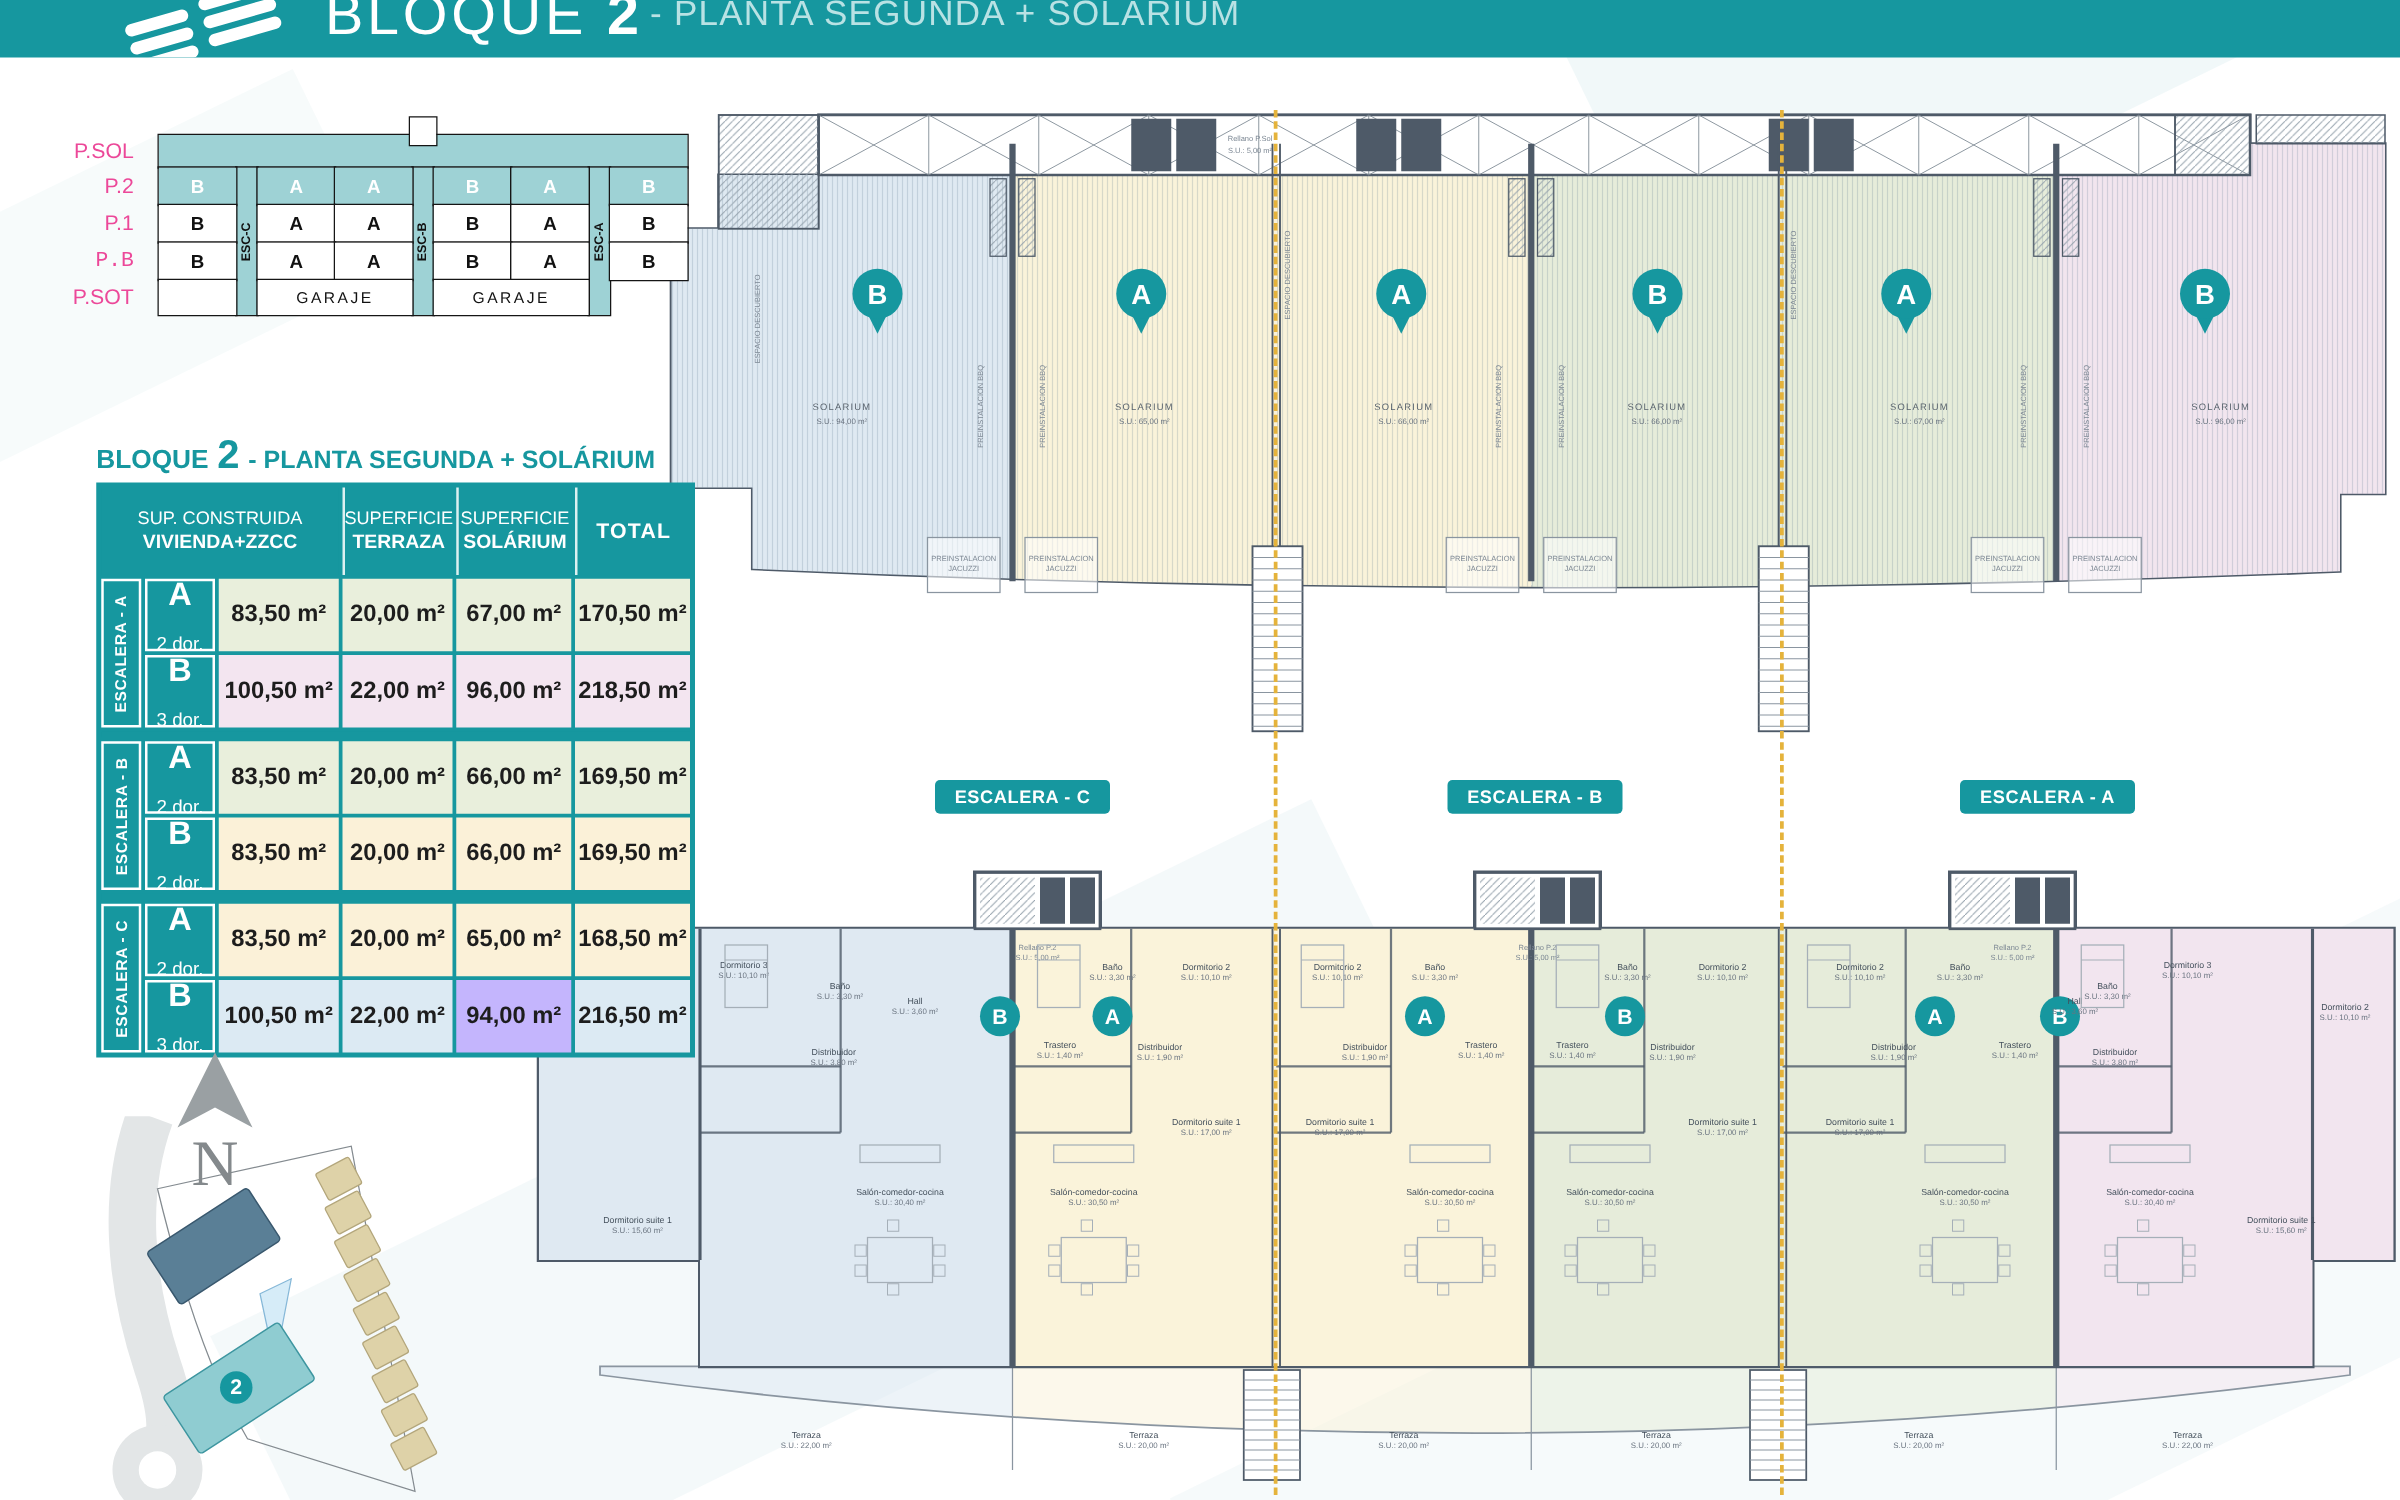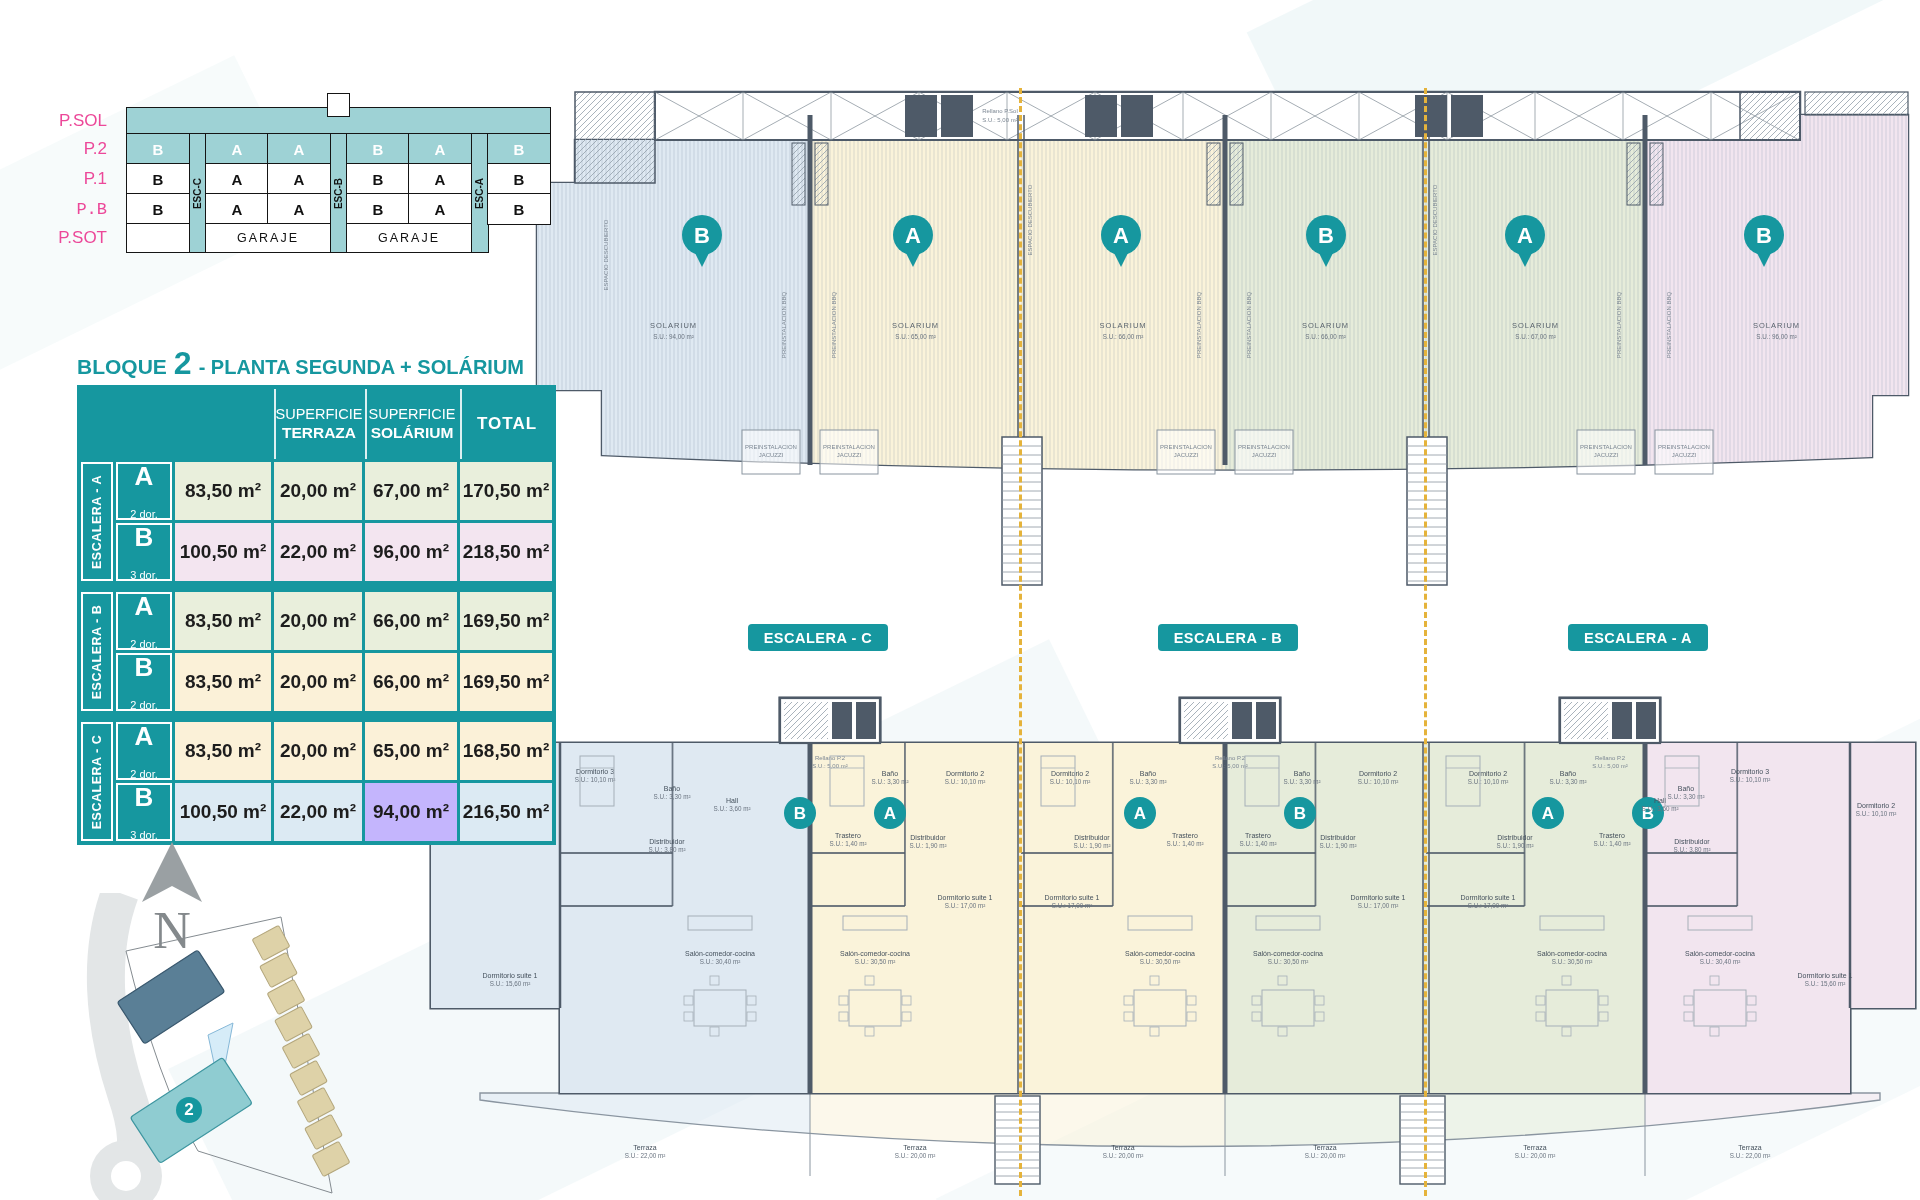--- a/index.html
+++ b/index.html
@@ -41,21 +41,21 @@
     grid-template-rows:70px 58px 58px 5px 58px 58px 5px 58px 58px;}
   .th{background:#16979f;color:#fff;display:flex;flex-direction:column;justify-content:center;align-items:center;text-align:center;line-height:1.25;}
   .th .l1{font-size:14.5px;font-weight:400;}
   .th .l2{font-size:15.5px;font-weight:700;}
   .th-sep{border-left:2px solid rgba(255,255,255,.85);}
   .th .tot{font-size:17px;font-weight:700;letter-spacing:1px;}
   .grp{background:#16979f;border:2px solid #fff;display:flex;align-items:center;justify-content:center;}
   .grp span{transform:rotate(-90deg);white-space:nowrap;color:#fff;font-size:12.5px;font-weight:bold;letter-spacing:.5px;}
   .ucell{background:#16979f;border:2px solid #fff;color:#fff;display:flex;flex-direction:column;align-items:center;justify-content:center;line-height:1;}
   .ucell .ul{font-size:26px;font-weight:bold;}
-  .ucell .ud{font-size:11px;margin-top:20px;}
+  .ucell .ud{font-size:15px;margin-top:20px;}
   .dcell{display:flex;align-items:center;justify-content:center;font-weight:bold;font-size:19px;color:#1d1d1d;}
   .sep{grid-column:1/7;background:#16979f;}
 
   
   .pill{position:absolute;top:624px;width:140px;height:27px;background:#16979f;color:#fff;display:flex;align-items:center;justify-content:center;font-weight:bold;font-size:14.5px;border-radius:4px;z-index:5;letter-spacing:.5px;}
   #pillC{left:748px;} #pillB{left:1158px;} #pillA{left:1568px;}
 
   
   .joint{position:absolute;top:88px;height:1108px;border-left:3px dashed #e5b33b;z-index:4;}
   #joint1{left:1019px;} #joint2{left:1424px;}
@@ -75,20 +75,37 @@
 </style>
 </head>
 <body>
 
 <div id="page">
   <div class="deco" id="deco1"></div>
   <div class="deco" id="deco2"></div>
   <div class="deco" id="deco3"></div>
   <div class="deco" id="deco4"></div>
 
+  <div id="hdr">
+    <svg id="hdrLogo" width="140" height="46" viewBox="0 0 140 46">
+      <g fill="#ffffff" transform="rotate(-16 60 23)">
+        <rect x="2" y="4" width="52" height="10" rx="5"></rect>
+        <rect x="2" y="19" width="52" height="10" rx="5"></rect>
+        <rect x="2" y="34" width="52" height="10" rx="5"></rect>
+        <rect x="64" y="0" width="60" height="10" rx="5"></rect>
+        <rect x="64" y="15" width="60" height="10" rx="5"></rect>
+        <rect x="64" y="30" width="60" height="10" rx="5"></rect>
+      </g>
+    </svg>
+    <div class="hdr-title">
+      <span>BLOQUE</span>
+      <span class="hdr-num">2</span>
+    </div>
+    <div class="hdr-sub">- PLANTA SEGUNDA + SOLARIUM</div>
+  </div>
 
   <div id="stack">
     <div id="stTower"></div>
   <div class="st-label" style="grid-row: 1;">P.SOL</div>
       <div class="st-label" style="grid-row: 2;">P.2</div>
       <div class="st-label" style="grid-row: 3;">P.1</div>
       <div class="st-label" style="grid-row: 4; font-family: Liberation Mono, monospace;">P.B</div>
       <div class="st-label" style="grid-row: 5;">P.SOT</div>
       <div class="st-bar"></div>
       <div class="st-esc" style="grid-area: 2 / 3 / 6;">
@@ -123,20 +140,24 @@
       <div class="st-g" style="grid-area: 5 / 7 / auto / 9;">GARAJE</div>
     </div>
 
   <div id="tblWrap">
     <div id="tblTitle">
       <span class="tt-word">BLOQUE</span>
       <span class="tt-num">2</span>
       <span class="tt-rest">- PLANTA SEGUNDA + SOLÁRIUM</span>
     </div>
     <div id="tbl">
+        <div class="th" style="grid-column: 1 / 4;">
+          <div class="l1">SUP. CONSTRUIDA</div>
+          <div class="l2">VIVIENDA+ZZCC</div>
+        </div>
         <div class="th th-sep" style="grid-column: 4;">
           <div class="l1">SUPERFICIE</div>
           <div class="l2">TERRAZA</div>
         </div>
         <div class="th th-sep" style="grid-column: 5;">
           <div class="l1">SUPERFICIE</div>
           <div class="l2">SOLÁRIUM</div>
         </div>
         <div class="th th-sep" style="grid-column: 6; text-align: right;">
           <div class="tot">TOTAL</div>

